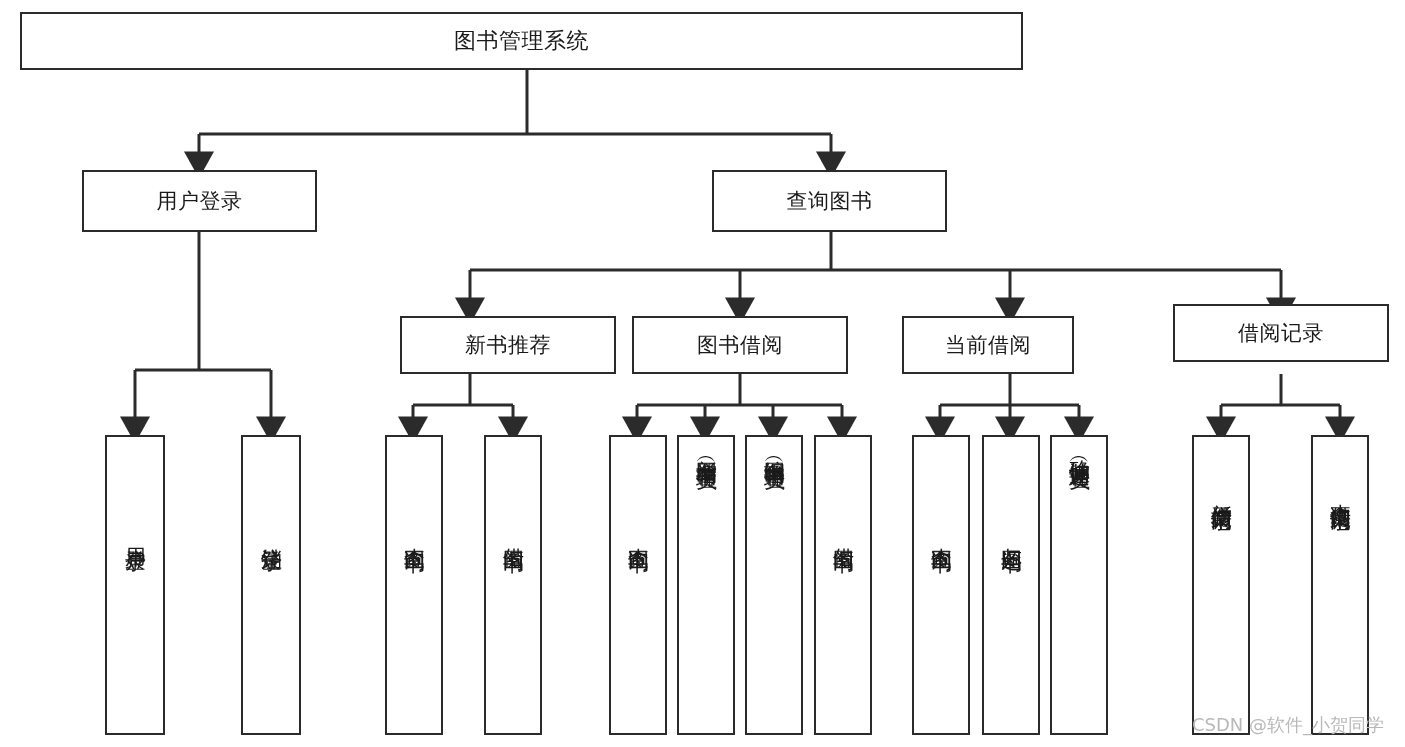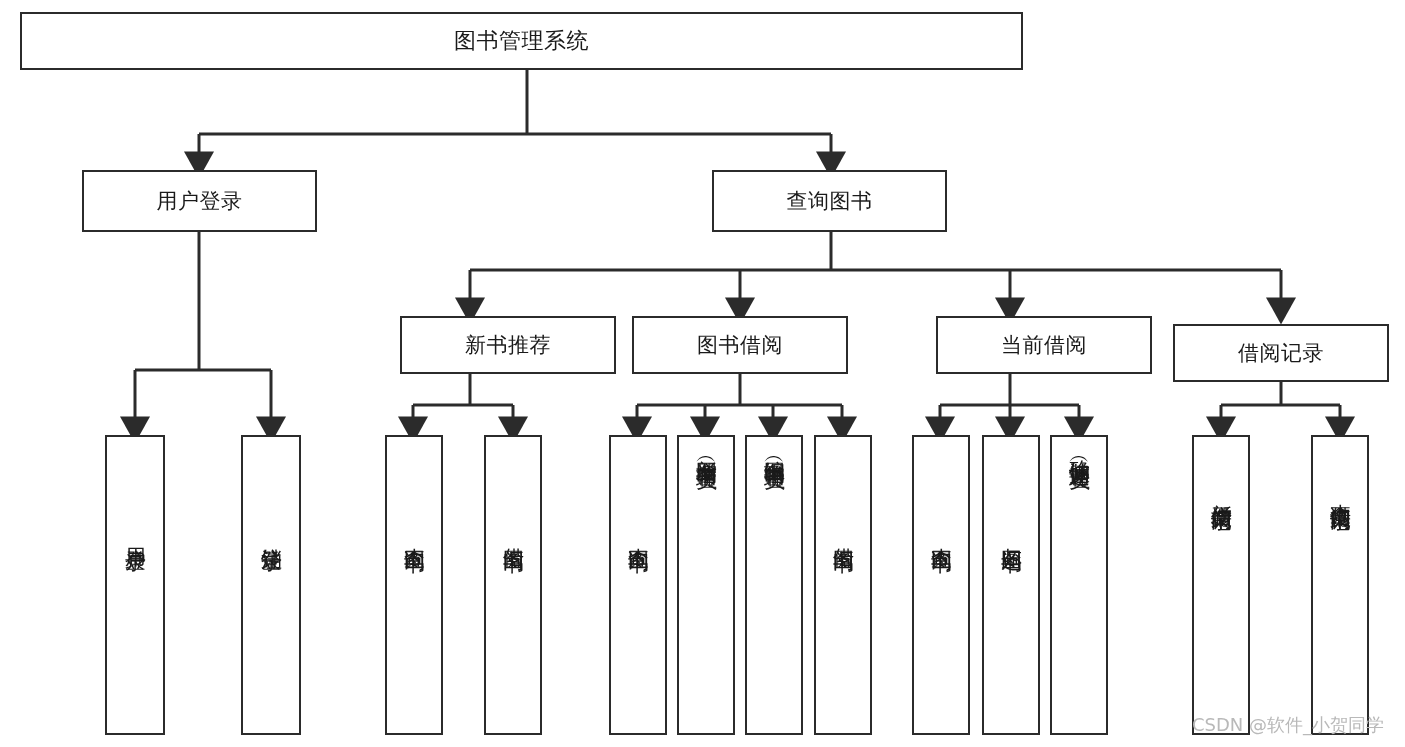--- a/index.html
+++ b/index.html
@@ -148,24 +148,24 @@
   <div class="node horiz" style="left:712px; top:170px; width:235px; height:62px;">
     <span class="node-label">查询图书</span>
   </div>
 
   <div class="node horiz" style="left:362px; top:316px; width:216px; height:58px;margin-left:38px;">
     <span class="node-label">新书推荐</span>
   </div>
   <div class="node horiz" style="left:632px; top:316px; width:216px; height:58px;">
     <span class="node-label">图书借阅</span>
   </div>
-  <div class="node horiz" style="left:902px; top:316px; width:216px; height:58px;margin-left:34px;">
+  <div class="node horiz" style="left:902px; top:316px; width:172px; height:58px;">
     <span class="node-label">当前借阅</span>
   </div>
-  <div class="node horiz" style="left:1173px; top:324px; width:216px; height:58px;">
+  <div class="node horiz" style="left:1173px; top:304px; width:216px; height:58px;">
     <span class="node-label">借阅记录</span>
   </div>
 
   <div class="node vert mid" style="left:105px; top:435px; width:60px; height:300px;">
     <span class="node-label">用户登录</span>
   </div>
   <div class="node vert mid" style="left:241px; top:435px; width:60px; height:300px;">
     <span class="node-label">注销登录</span>
   </div>
 

